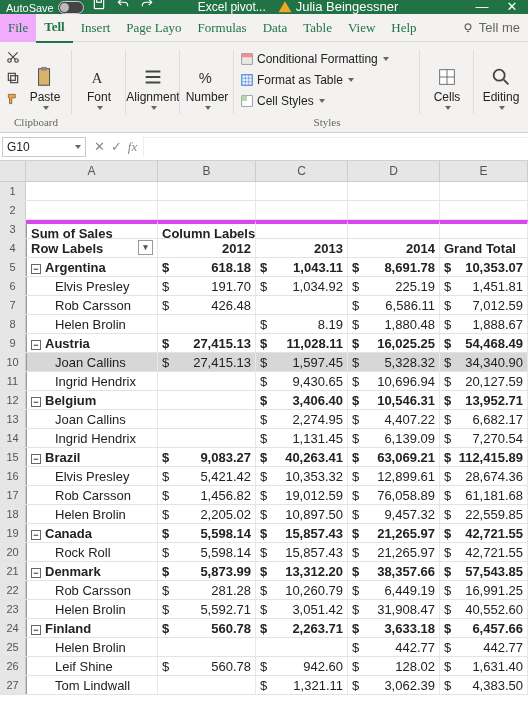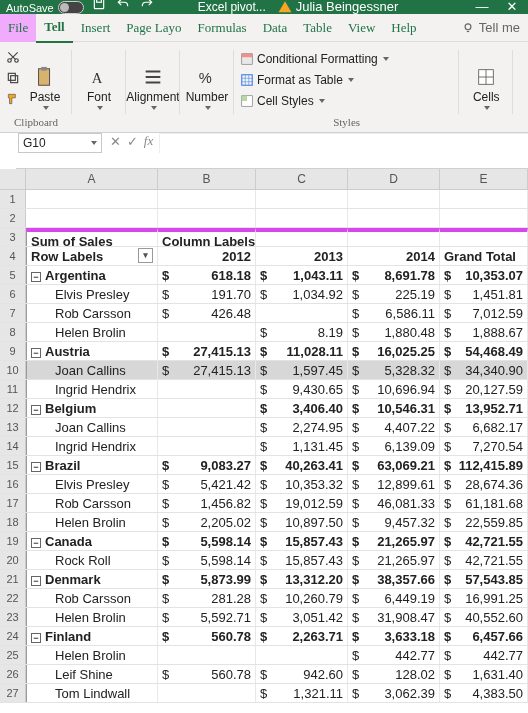--- a/index.html
+++ b/index.html
@@ -36,21 +36,21 @@
   .bigbtn { display:flex; flex-direction:column; align-items:center; justify-content:flex-end; width:42px; height:62px; font-size:12px; gap:2px; cursor:pointer;}
   .bigbtn svg { width:22px; height:22px; }
   .stack { display:flex; flex-direction:column; gap:3px; padding-top:2px;}
   .stack .mini { display:flex; align-items:center; gap:3px; font-size:12px; cursor:pointer; height:18px;}
   .mini svg{width:14px;height:14px;}
   .triangledown{width:0;height:0;border-left:3px solid transparent;border-right:3px solid transparent;border-top:4px solid #666;display:inline-block;margin-left:2px;}
   .clipboard-side{display:flex;flex-direction:column;gap:4px;padding-top:2px;}
   .clipboard-side svg{width:14px;height:14px;}
   
   
-  .fxbar { display:flex; align-items:flex-start; height:36px; border-bottom:1px solid #d0d0d0; background:#fff;margin-left:16px;}
+  .fxbar { display:flex; align-items:center; height:28px; border-bottom:1px solid #d0d0d0; background:#fff;}
   .namebox { width:84px; border:1px solid #c8c8c8; height:20px; display:flex; align-items:center; padding:0 4px; margin:0 2px; font-size:12px; position:relative;}
   .namebox .dd{margin-left:auto;}
   .fxbtns{display:flex; align-items:center; gap:6px; padding:0 6px; color:#888;}
   .fxbtns span{font-size:13px;}
   .fxlabel{font-style:italic; font-family:"Times New Roman",serif;}
   .fbar-input{flex:1;border-top:1px solid #eee;border-left:1px solid #eee; height:20px;}
   
   
   .sheet { display:block; }
   .colheaders { display:flex; background:#e6e6e6; border-bottom:1px solid #ccc;}
@@ -238,20 +238,30 @@
             <path stroke="#666" d="M4 12h16M12 4v16"></path>
           </svg>
         <span>Cells</span>
         <span class="triangledown"></span>
       </div>
     </div>
     <div class="group-label">&nbsp;</div>
   </div>
 
   <div class="group">
+    <div class="group-body">
+      <div class="bigbtn">
+        <svg viewBox="0 0 24 24" fill="none" stroke="#444" stroke-width="2">
+            <circle cx="10" cy="10" r="6"></circle>
+            <path d="M15 15l5 5"></path>
+          </svg>
+        <span>Editing</span>
+        <span class="triangledown"></span>
+      </div>
+    </div>
     <div class="group-label">&nbsp;</div>
   </div>
 </div>
 
 <div class="fxbar">
   <div class="namebox">
     <span>G10</span>
     <span class="dd triangledown"></span>
   </div>
   <div class="fxbtns">
@@ -626,21 +636,21 @@
         </div>
         <div class="cell cC ">
           <div class="cur ">
             <span class="dol">$</span>
             <span class="val">19,012.59</span>
           </div>
         </div>
         <div class="cell cD ">
           <div class="cur ">
             <span class="dol">$</span>
-            <span class="val">46,081.33</span>
+            <span class="val">76,058.89</span>
           </div>
         </div>
         <div class="cell cE ">
           <div class="cur ">
             <span class="dol">$</span>
             <span class="val">61,181.68</span>
           </div>
         </div>
       </div>
       <div class="row">

